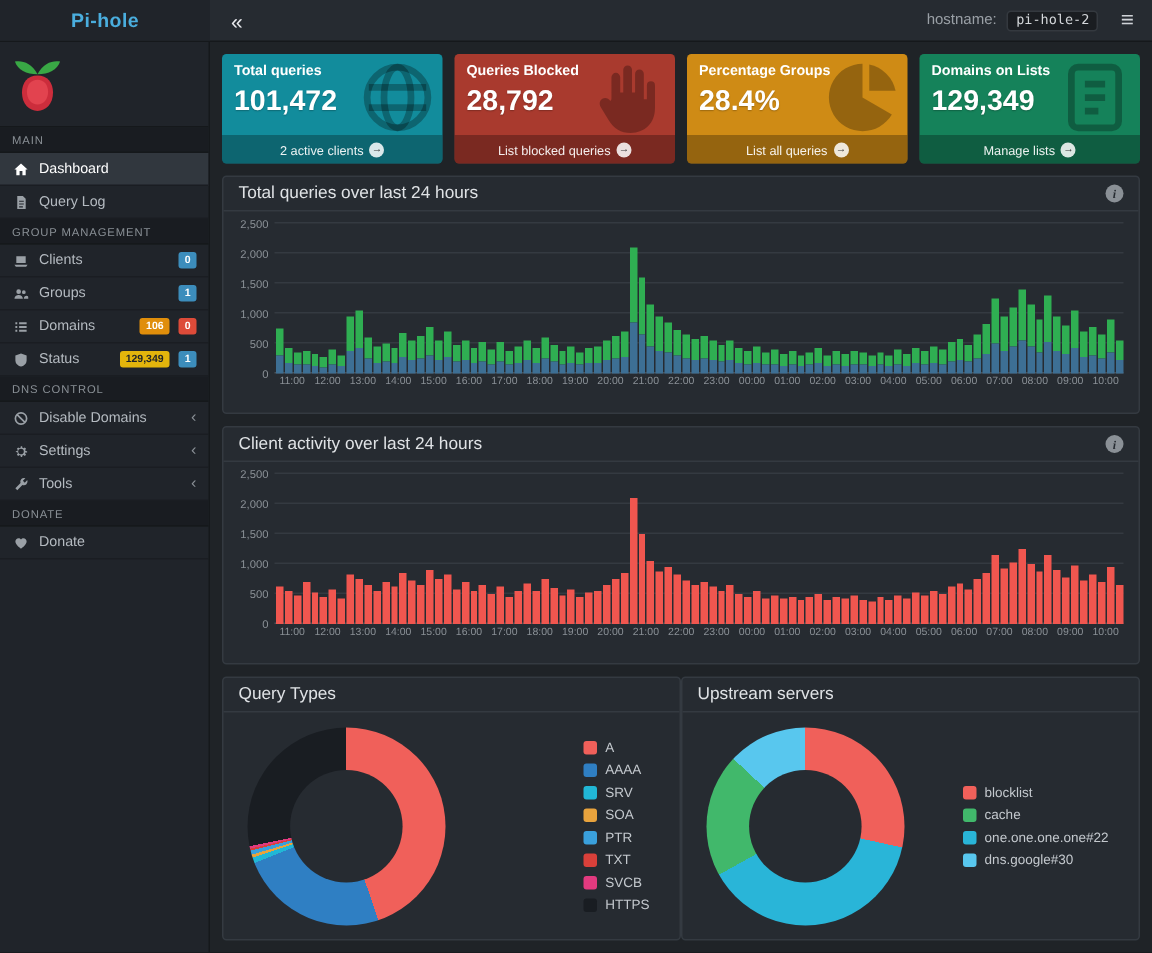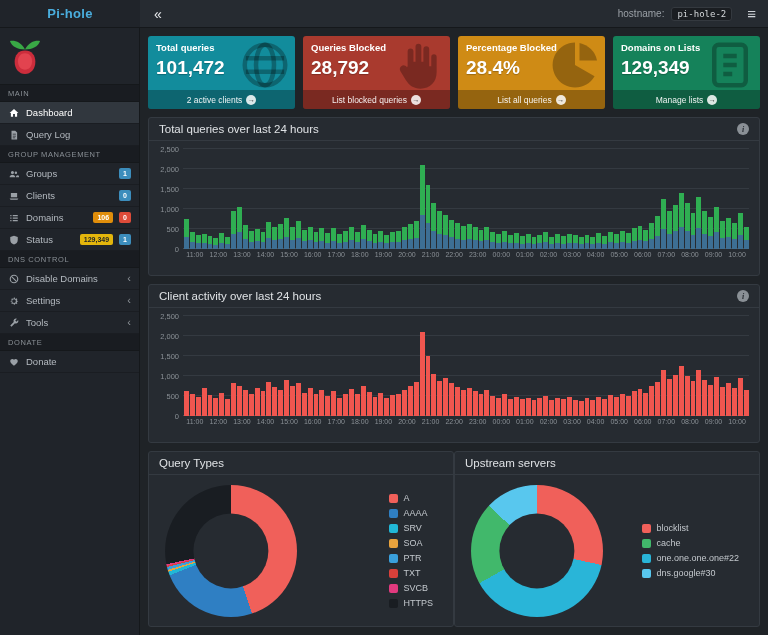--- a/index.html
+++ b/index.html
@@ -119,34 +119,34 @@
               <svg viewBox="0 0 16 16">
                 <path d="M4 1h6l3 3v11H4zM6 6h5v1.2H6zM6 9h5v1.2H6zM6 12h4v1.2H6z" fill-rule="evenodd"></path>
               </svg>
             </span>
             <span class="mi-label">Query Log</span>
           </div>
           <div class="menu-header">GROUP MANAGEMENT</div>
           <div class="menu-item">
             <span class="mi-icon">
               <svg viewBox="0 0 16 16">
+                <path d="M3 3h10v7H3zM1 12h14l-1.5 2h-11z"></path>
+              </svg>
+            </span>
+            <span class="mi-label">Clients</span>
+            <span class="badge" style="background: rgb(60, 141, 188);">0</span>
+          </div>
+          <div class="menu-item">
+            <span class="mi-icon">
+              <svg viewBox="0 0 16 16">
                 <path d="M5.5 8a2.5 2.5 0 1 0 0-5 2.5 2.5 0 0 0 0 5zm5.5 0a2 2 0 1 0 0-4 2 2 0 0 0 0 4zM1 13c0-2.3 2-4 4.5-4S10 10.7 10 13zm10 0c0-1.8 1.3-3.2 3-3.2 1.2 0 2 .9 2 2.2v1z"></path>
               </svg>
             </span>
             <span class="mi-label">Groups</span>
             <span class="badge" style="background: rgb(60, 141, 188);">1</span>
-          </div>
-          <div class="menu-item">
-            <span class="mi-icon">
-              <svg viewBox="0 0 16 16">
-                <path d="M3 3h10v7H3zM1 12h14l-1.5 2h-11z"></path>
-              </svg>
-            </span>
-            <span class="mi-label">Clients</span>
-            <span class="badge" style="background: rgb(60, 141, 188);">0</span>
           </div>
           <div class="menu-item">
             <span class="mi-icon">
               <svg viewBox="0 0 16 16">
                 <path d="M2 3h2v2H2zM6 3h8v2H6zM2 7h2v2H2zM6 7h8v2H6zM2 11h2v2H2zM6 11h8v2H6z"></path>
               </svg>
             </span>
             <span class="mi-label">Domains</span>
             <span class="badge" style="background: rgb(224, 142, 11);">106</span>
             <span class="badge" style="background: rgb(221, 75, 57);">0</span>
@@ -230,21 +230,21 @@
                   <path fill="rgba(0,0,0,.28)" d="M6.5 12.5V6a1.3 1.3 0 0 1 2.6 0v4.5h.9V3.8a1.3 1.3 0 0 1 2.6 0V10.5h.9V5a1.3 1.3 0 0 1 2.6 0v7.5h.9V8.4a1.2 1.2 0 0 1 2.4 0v6.8c0 4.3-2.9 7.3-7.2 7.3-3 0-4.9-1.2-6.6-3.9l-2.3-3.8c-.5-.9-.3-1.9.5-2.4.8-.5 1.8-.2 2.4.6z"></path>
                 </svg></div>
             </div>
             <div class="card-footer">
               <span>List blocked queries</span>
               <span class="arrow-circle">→</span>
             </div>
           </div>
           <div class="card" style="background: rgb(207, 139, 21);">
             <div class="card-body">
-              <div class="card-title">Percentage Blocked</div>
+              <div class="card-title">Percentage Groups</div>
               <div class="card-value">28.4%</div>
               <div class="card-icon"><svg viewBox="0 0 24 24">
                   <g fill="rgba(0,0,0,.28)">
                     <path d="M12 12V2a10 10 0 1 0 8.7 15z"></path>
                     <path d="M14 10V2.2A10 10 0 0 1 21.8 10z"></path>
                   </g>
                 </svg></div>
             </div>
             <div class="card-footer">
               <span>List all queries</span>

